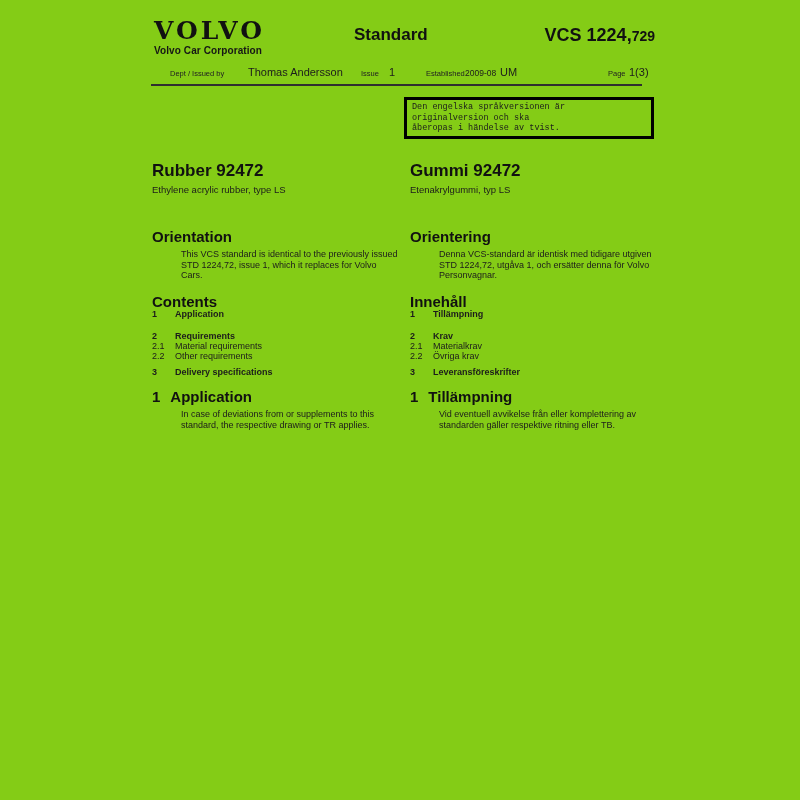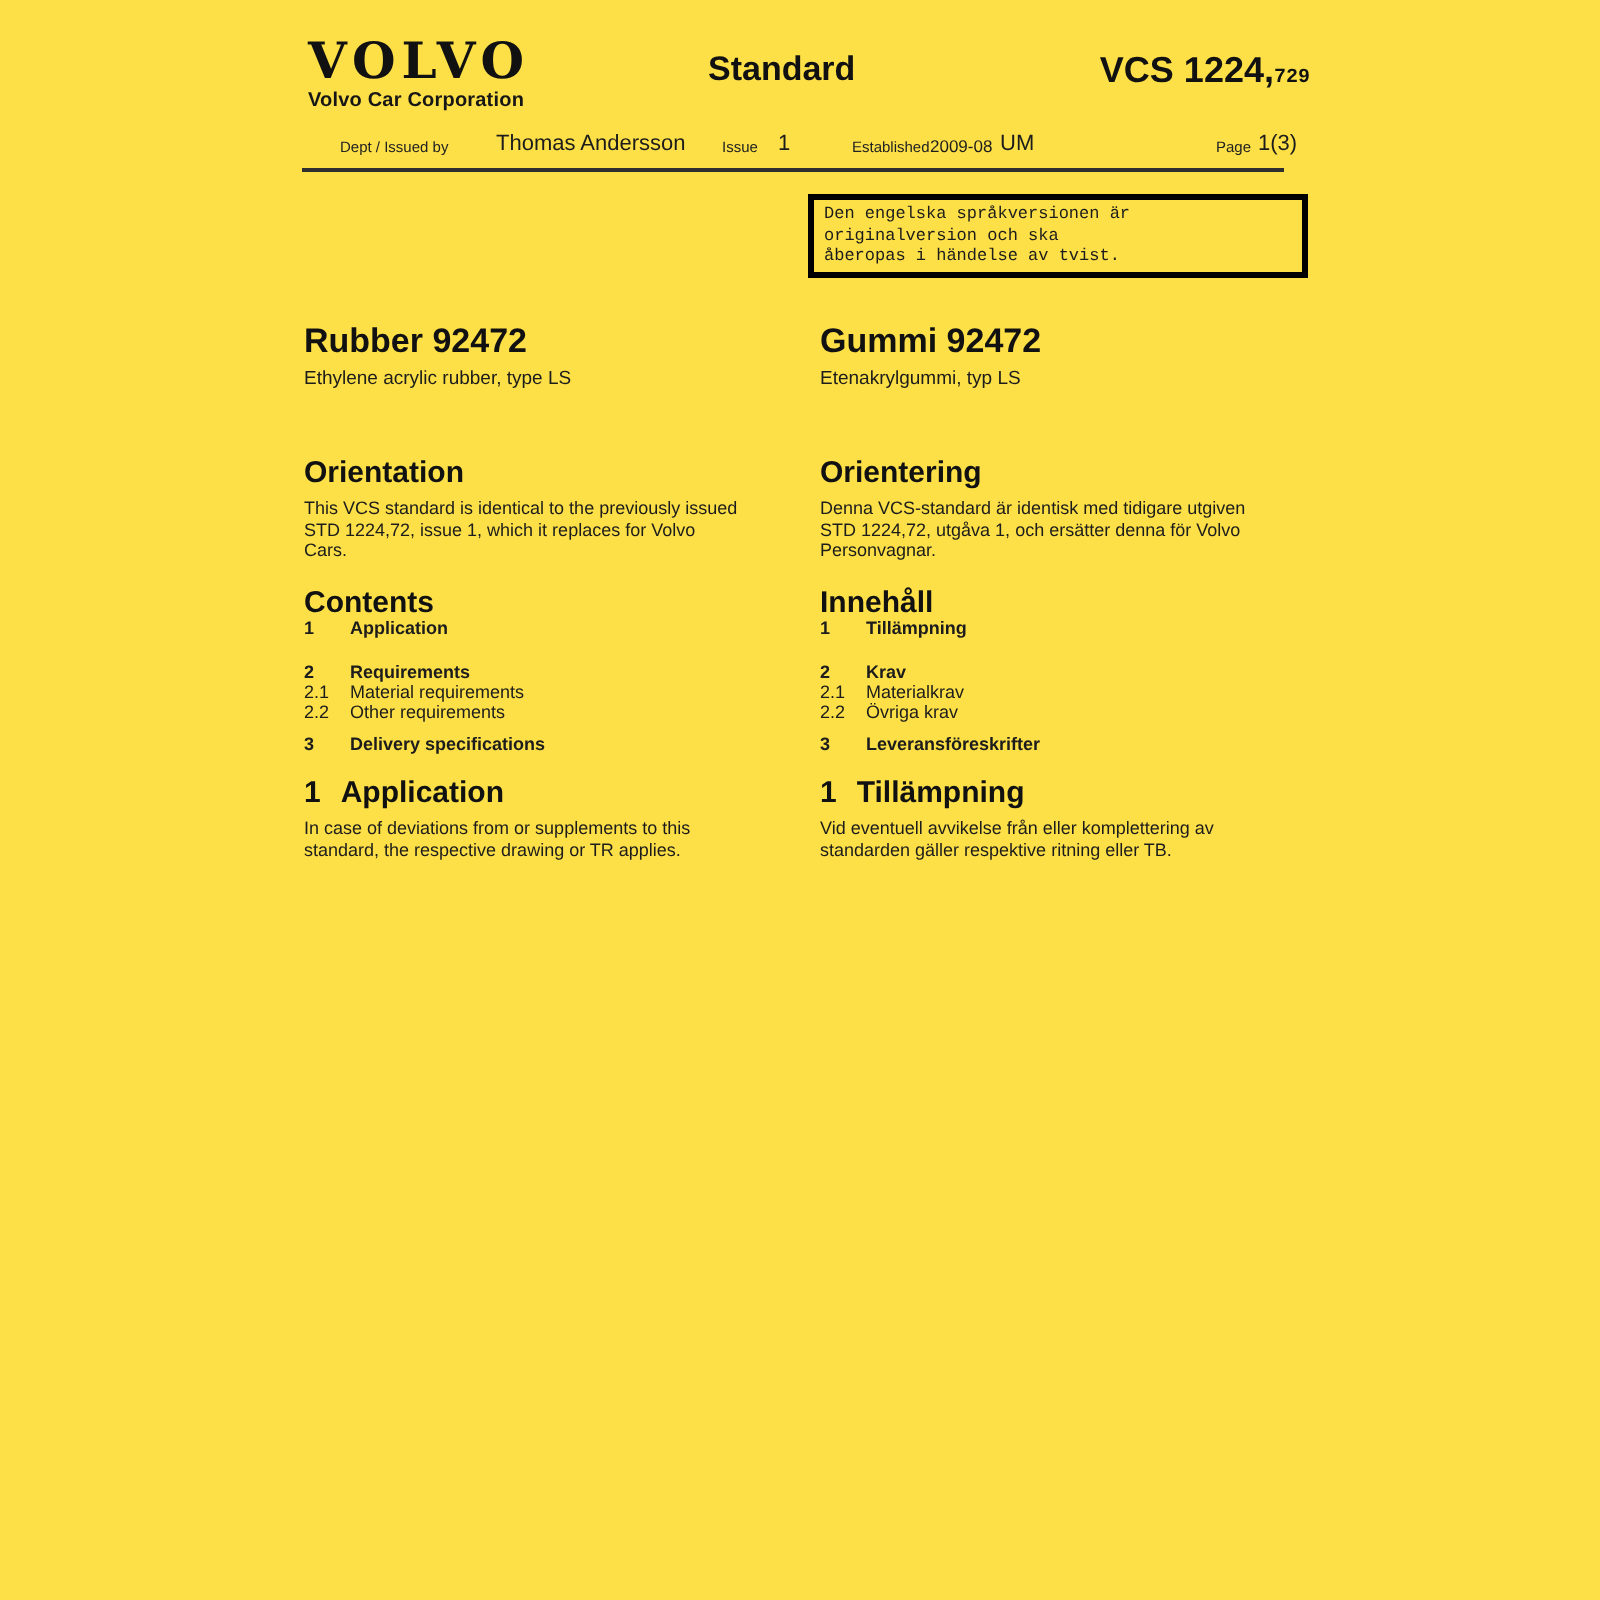--- a/index.html
+++ b/index.html
@@ -9,21 +9,21 @@
     width: 800px;
     height: 800px;
     font-family: "Liberation Sans", sans-serif;
     color: #1c1c1c;
     -webkit-font-smoothing: antialiased;
   }
   .page {
     position: relative;
     width: 800px;
     height: 800px;
-    background: #fde047;
+    background: #84cc16;
     overflow: hidden;
   }
   .document {
     position: absolute;
     left: 140px;
     top: 0;
     width: 518px;
     height: 800px;
   }
 
@@ -55,21 +55,21 @@
   }
   .doc-number {
     position: absolute;
     right: 3px;
     top: 25px;
     font-size: 18px;
     font-weight: bold;
     color: #111111;
     white-space: nowrap;
   }
-  .doc-number .suffix { font-size: 10px; font-family: Liberation Mono, monospace; }
+  .doc-number .suffix { font-size: 14px; }
 
   .fields-row { position: absolute; left: 0; top: 60px; width: 518px; height: 19px; }
   .fields-row span { position: absolute; bottom: 1px; white-space: nowrap; padding-left: 18px; }
   .fld-label { font-size: 7.5px; color: #222222; }
   .fld-value { font-size: 11px; color: #1c1c1c; }
   .fld-value-sm { font-size: 8.5px; color: #1c1c1c; }
   .f-dept-label { left: 12px; }
   .f-dept-value { left: 90px; }
   .f-issue-label { left: 203px; }
   .f-issue-value { left: 231px; }
@@ -107,21 +107,21 @@
   .col { position: absolute; top: 0; height: 800px; }
   .col-en { left: 12px; width: 242px; }
   .col-sv { left: 270px; width: 246px; }
   .col > div { position: absolute; left: 0; width: 100%; }
 
   .doc-title { top: 161px; font-size: 17px; font-weight: bold; color: #111111; white-space: nowrap; }
   .doc-subtitle { top: 184px; font-size: 9.5px; color: #1c1c1c; white-space: nowrap; }
   .sec-heading { font-size: 15px; font-weight: bold; color: #111111; white-space: nowrap; }
   .orientation-heading { top: 228px; }
   .orientation-body { top: 249px; }
-  .body-text { font-size: 9px; line-height: 10.7px; white-space: pre-line; color: #1c1c1c; }
+  .body-text { font-size: 9px; line-height: 10.7px; white-space: pre-line; color: #1c1c1c; margin-left: 29px; }
   .contents-heading { top: 293px; }
   .contents-list { top: 309px; font-size: 9px; line-height: 10px; }
   .ci { display: flex; }
   .ci-num { width: 23px; flex: 0 0 23px; }
   .ci-bold { font-weight: bold; }
   .gap-lg { margin-top: 12px; }
   .gap-md { margin-top: 6px; }
   .section1-heading { top: 388px; }
   .section1-heading .num { margin-right: 10px; }
   .section1-body { top: 409px; }

